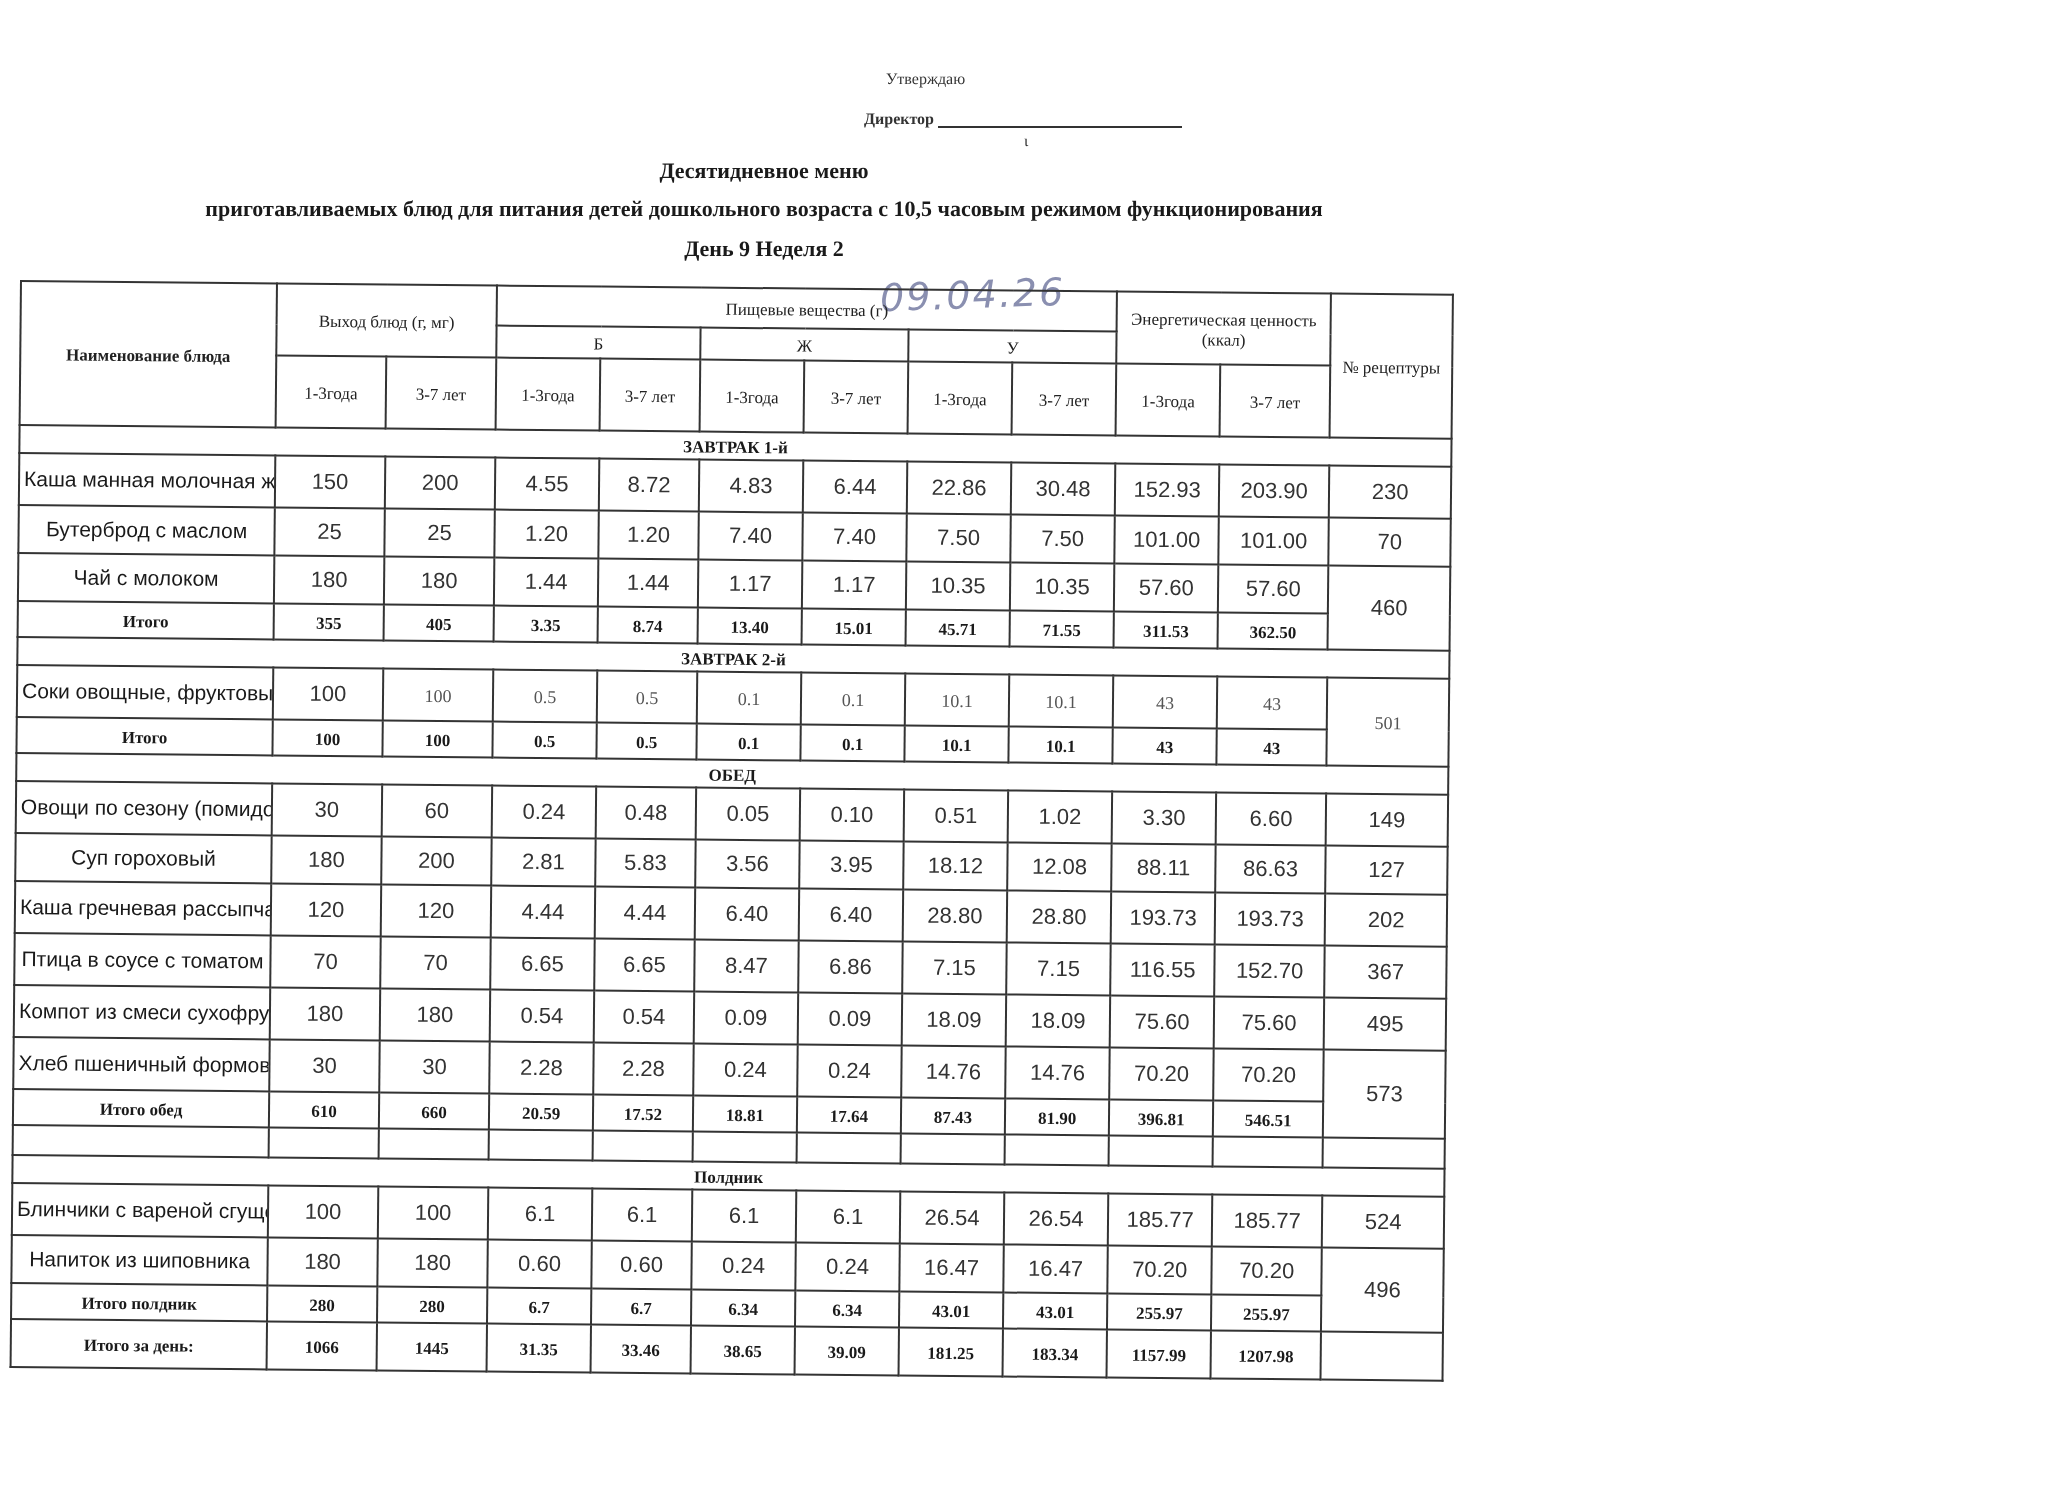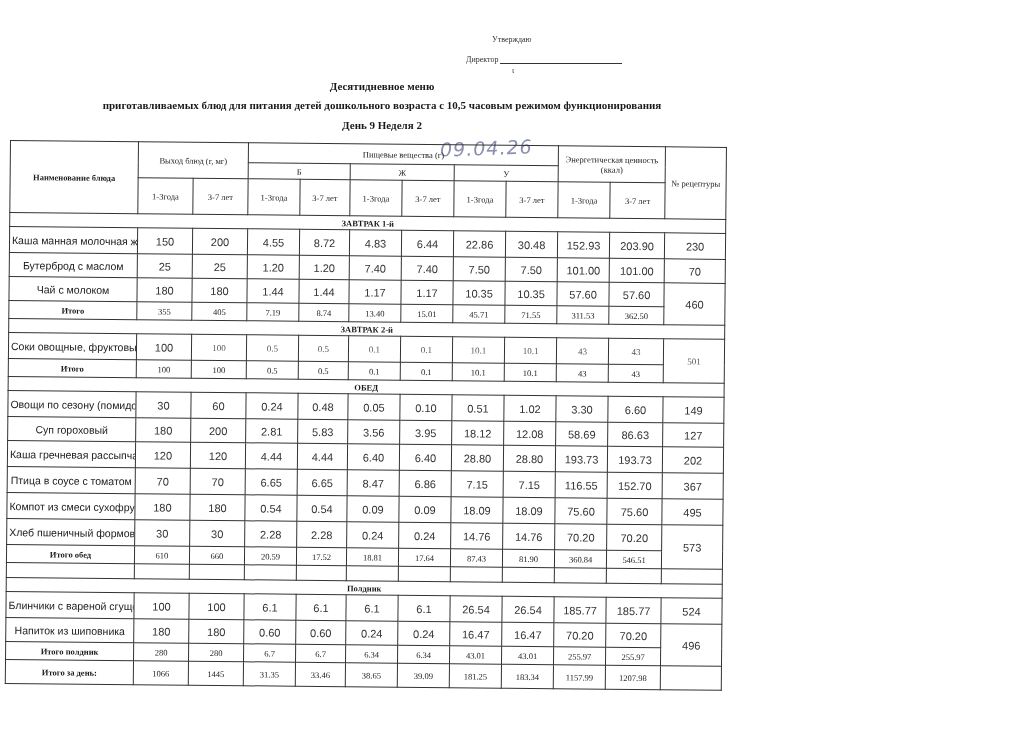--- a/index.html
+++ b/index.html
@@ -1,36 +1,36 @@
 <!DOCTYPE html>
 <html><head>
 <meta charset="utf-8">
 <style>
   html, body { margin:0; padding:0; background:#ffffff; }
   body { width:1024px; height:745px; position:relative; overflow:hidden; color:#1a1a1a; }
   .approve { position:absolute; font-family:"Liberation Serif", serif; font-size:8px; color:#333; }
-  .approve.a1 { left:492px; top:35px; }
-  .approve.a2 { left:466px; top:55px; }
+  .approve.a1 { left:443px; top:35px; }
+  .approve.a2 { left:432px; top:55px;font-weight:bold; }
   .approve.a2 .line { display:inline-block; width:122px; border-bottom:1px solid #333; margin-left:2px; vertical-align:bottom; height:8px; }
   .approve.a3 { left:512px; top:66px; }
   .title { position:absolute; left:0; width:1024px; text-align:center; font-family:"Liberation Serif", serif; font-weight:bold; color:#1a1a1a; }
   .t1 { top:80px; font-size:11px; left:-130px; }
   .t2 { top:99px; font-size:11px; left:-130px; }
   .t3 { top:119px; font-size:11px; left:-130px; }
   .handdate { position:absolute; left:440px; top:137px; font-family:"DejaVu Sans", sans-serif; font-style:italic; color:#8a8fb0; font-size:19px; letter-spacing:1px; transform:rotate(-2deg); }
 
   .tablewrap { position:absolute; left:10px; top:140px; transform:rotate(0.55deg); transform-origin:top left; }
   table.menu { border-collapse:collapse; table-layout:fixed; width:716px; }
   table.menu td, table.menu th { border:1px solid #333; padding:0 2px; text-align:center; vertical-align:middle; overflow:hidden; }
   th { font-family:"Liberation Serif", serif; font-weight:normal; font-size:8.5px; color:#222; }
   th.bold { font-weight:bold; }
   td.name { text-align:left; font-family:"Liberation Sans", sans-serif; font-size:10.5px; line-height:12px; white-space:nowrap; }
   td.num { font-family:"Liberation Sans", sans-serif; font-size:11px; color:#333; }
   td.num.serif { font-family:"Liberation Serif", serif; font-size:9px; color:#555; }
-  td.tot { font-family:"Liberation Serif", serif; font-weight:normal; font-size:8.5px; }
+  td.tot { font-family:"Liberation Serif", serif; font-weight:bold; font-size:8.5px; }
   td.totlabel { text-align:right; font-family:"Liberation Serif", serif; font-weight:bold; font-size:8.5px; }
   td.section { font-family:"Liberation Serif", serif; font-weight:bold; font-size:8.5px; text-align:center; border-bottom:none; }
   td.blank { height:14px; }
 </style>
 </head>
 <body>
 
 <div class="approve a1">Утверждаю</div>
 <div class="approve a2"><span>Директор</span><span class="line"></span></div>
 <div class="approve a3">ɩ</div>
@@ -125,21 +125,21 @@
           <td class="num">10.35</td>
           <td class="num">10.35</td>
           <td class="num">57.60</td>
           <td class="num">57.60</td>
           <td class="num" rowspan="2">460</td>
         </tr>
         <tr style="height: 18px;">
           <td class="totlabel">Итого</td>
           <td class="tot">355</td>
           <td class="tot">405</td>
-          <td class="tot">7.19</td>
+          <td class="tot">3.35</td>
           <td class="tot">8.74</td>
           <td class="tot">13.40</td>
           <td class="tot">15.01</td>
           <td class="tot">45.71</td>
           <td class="tot">71.55</td>
           <td class="tot">311.53</td>
           <td class="tot">362.50</td>
         </tr>
         <tr style="height: 14px;">
           <td colspan="12" class="section">ЗАВТРАК 2-й</td>
@@ -191,21 +191,21 @@
         <tr style="height: 24px;">
           <td class="name">Суп гороховый</td>
           <td class="num">180</td>
           <td class="num">200</td>
           <td class="num">2.81</td>
           <td class="num">5.83</td>
           <td class="num">3.56</td>
           <td class="num">3.95</td>
           <td class="num">18.12</td>
           <td class="num">12.08</td>
-          <td class="num">58.69</td>
+          <td class="num">88.11</td>
           <td class="num">86.63</td>
           <td class="num">127</td>
         </tr>
         <tr style="height: 26px;">
           <td class="name">Каша гречневая рассыпчатая</td>
           <td class="num">120</td>
           <td class="num">120</td>
           <td class="num">4.44</td>
           <td class="num">4.44</td>
           <td class="num">6.40</td>
@@ -261,21 +261,21 @@
         <tr style="height: 18px;">
           <td class="totlabel">Итого обед</td>
           <td class="tot">610</td>
           <td class="tot">660</td>
           <td class="tot">20.59</td>
           <td class="tot">17.52</td>
           <td class="tot">18.81</td>
           <td class="tot">17.64</td>
           <td class="tot">87.43</td>
           <td class="tot">81.90</td>
-          <td class="tot">360.84</td>
+          <td class="tot">396.81</td>
           <td class="tot">546.51</td>
         </tr>
         <tr>
           <td class="blank"></td>
           <td class="blank"></td>
           <td class="blank"></td>
           <td class="blank"></td>
           <td class="blank"></td>
           <td class="blank"></td>
           <td class="blank"></td>

